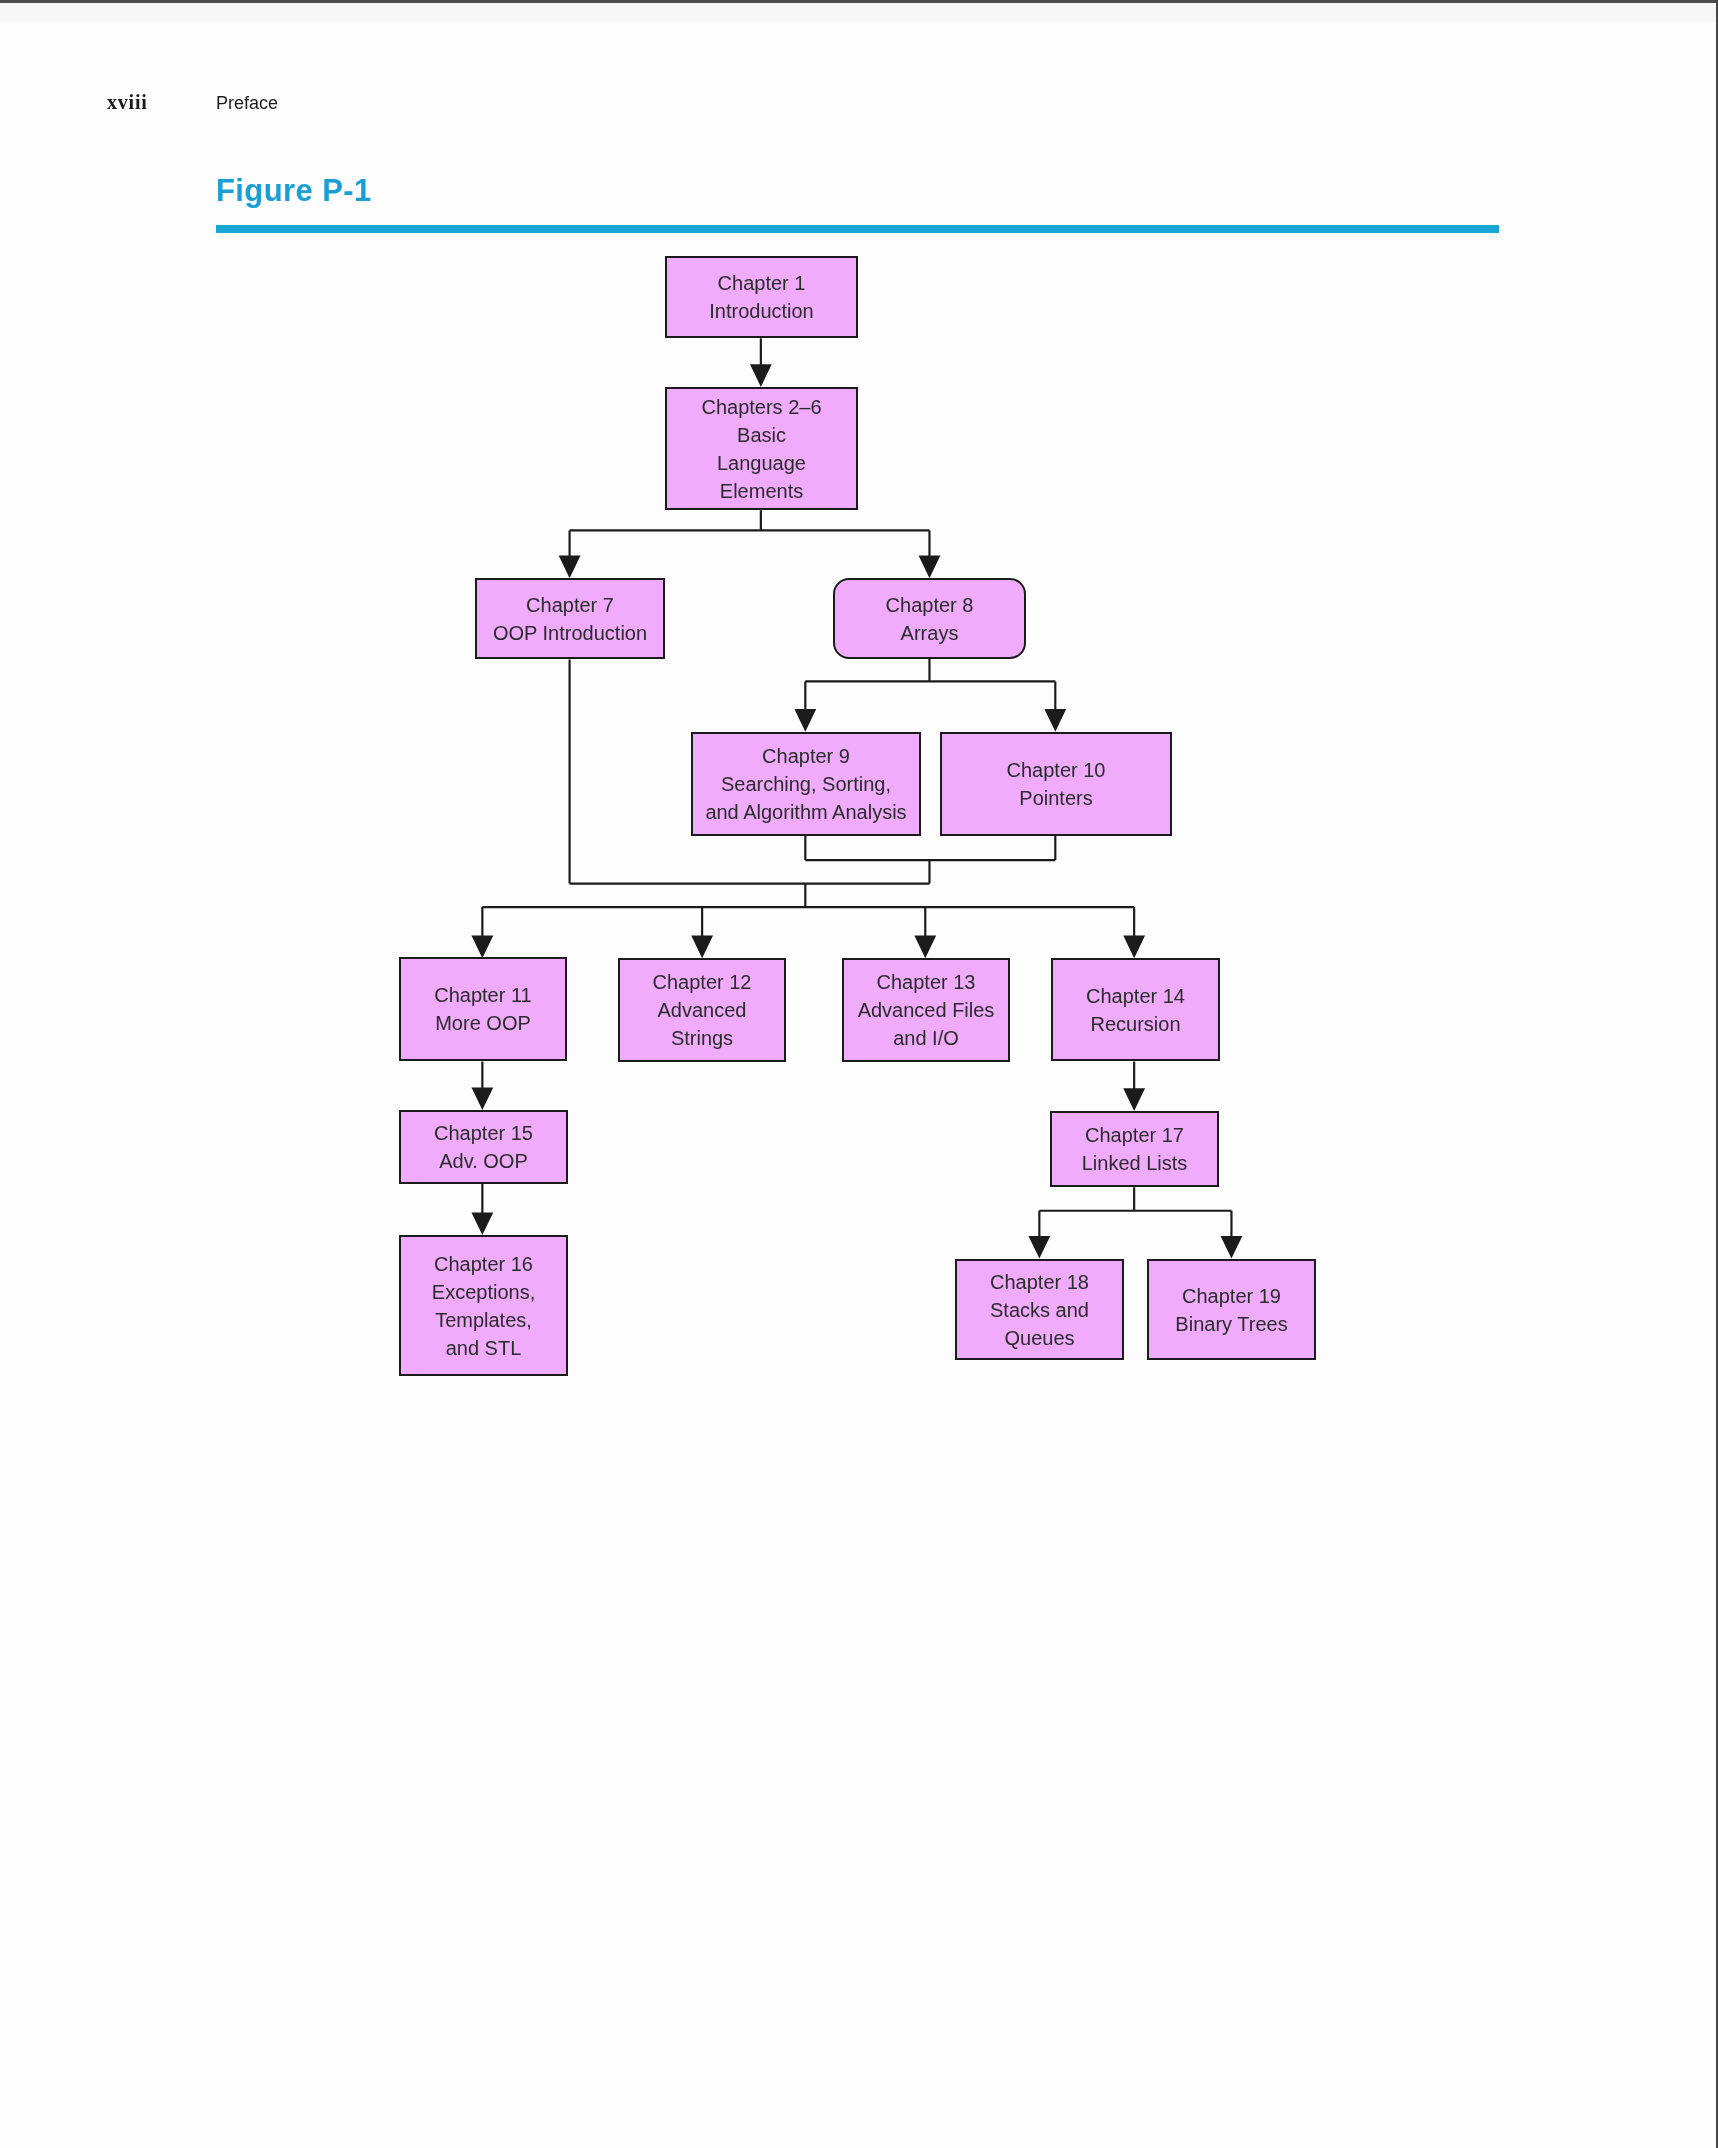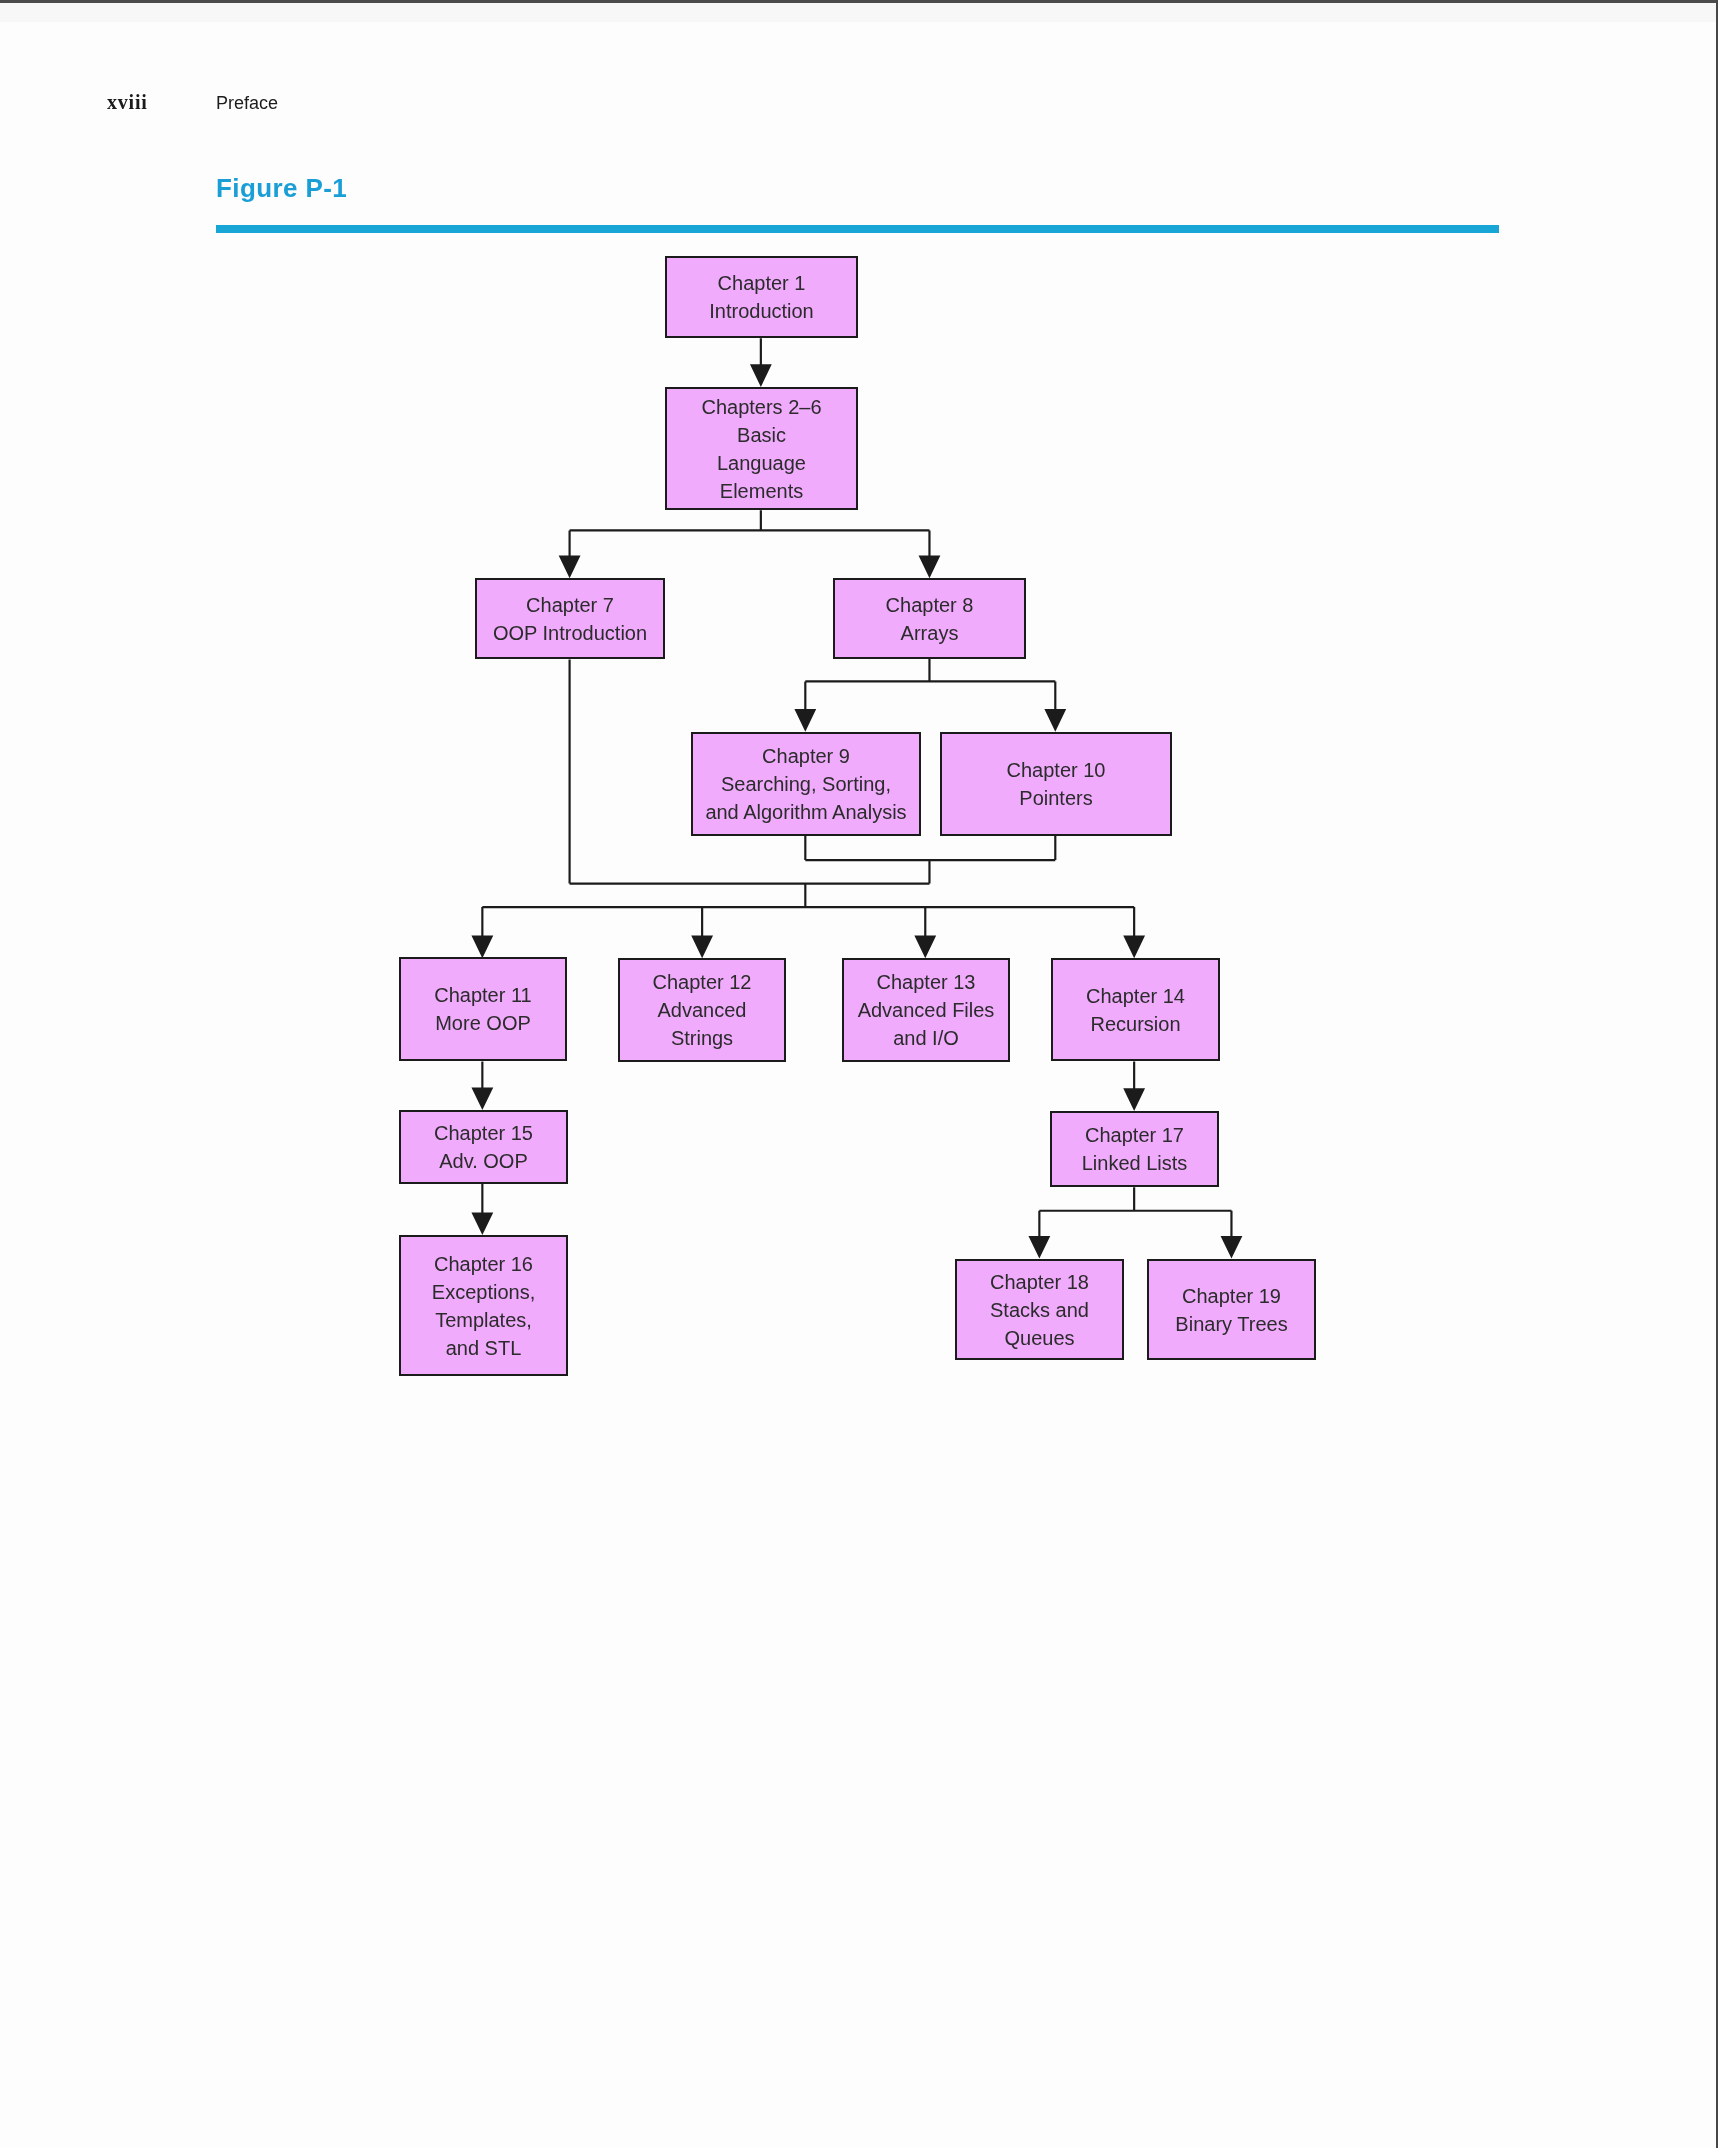--- a/index.html
+++ b/index.html
@@ -16,21 +16,21 @@
     position:absolute;left:107px;top:91px;
     font-family:"Liberation Serif", serif;font-weight:bold;
     font-size:20px;color:#1a1a1a;letter-spacing:0.8px;
   }
   .header-title{
     position:absolute;left:216px;top:93px;
     font-size:18px;color:#1c1c1c;
   }
   .figure-label{
     position:absolute;left:216px;top:173px;
-    font-size:26px;font-weight:bold;color:#1a9ed6;letter-spacing:0.4px;
+    font-size:31px;font-weight:bold;color:#1a9ed6;letter-spacing:0.4px;
   }
   .figure-rule{
     position:absolute;left:216px;top:225px;width:1283px;height:7.6px;
     background:#18a6d6;
   }
 
   .flowchart{position:absolute;left:0;top:0;width:1718px;height:2148px;}
   .connectors{position:absolute;left:0;top:0;pointer-events:none;}
 
   .fcbox{
@@ -96,21 +96,21 @@
     <span>Basic</span>
     <span>Language</span>
     <span>Elements</span>
   </div>
 
   <div class="fcbox" style="left:475px;top:578px;width:190px;height:81px;">
     <span>Chapter 7</span>
     <span>OOP Introduction</span>
   </div>
 
-  <div class="fcbox" style="left:833px;top:578px;width:193px;height:81px;">
+  <div class="fcbox" style="left:833px;top:578px;width:193px;height:81px;border-radius:16px;">
     <span>Chapter 8</span>
     <span>Arrays</span>
   </div>
 
   <div class="fcbox" style="left:691px;top:732px;width:230px;height:104px;">
     <span>Chapter 9</span>
     <span>Searching, Sorting,</span>
     <span>and Algorithm Analysis</span>
   </div>
 

